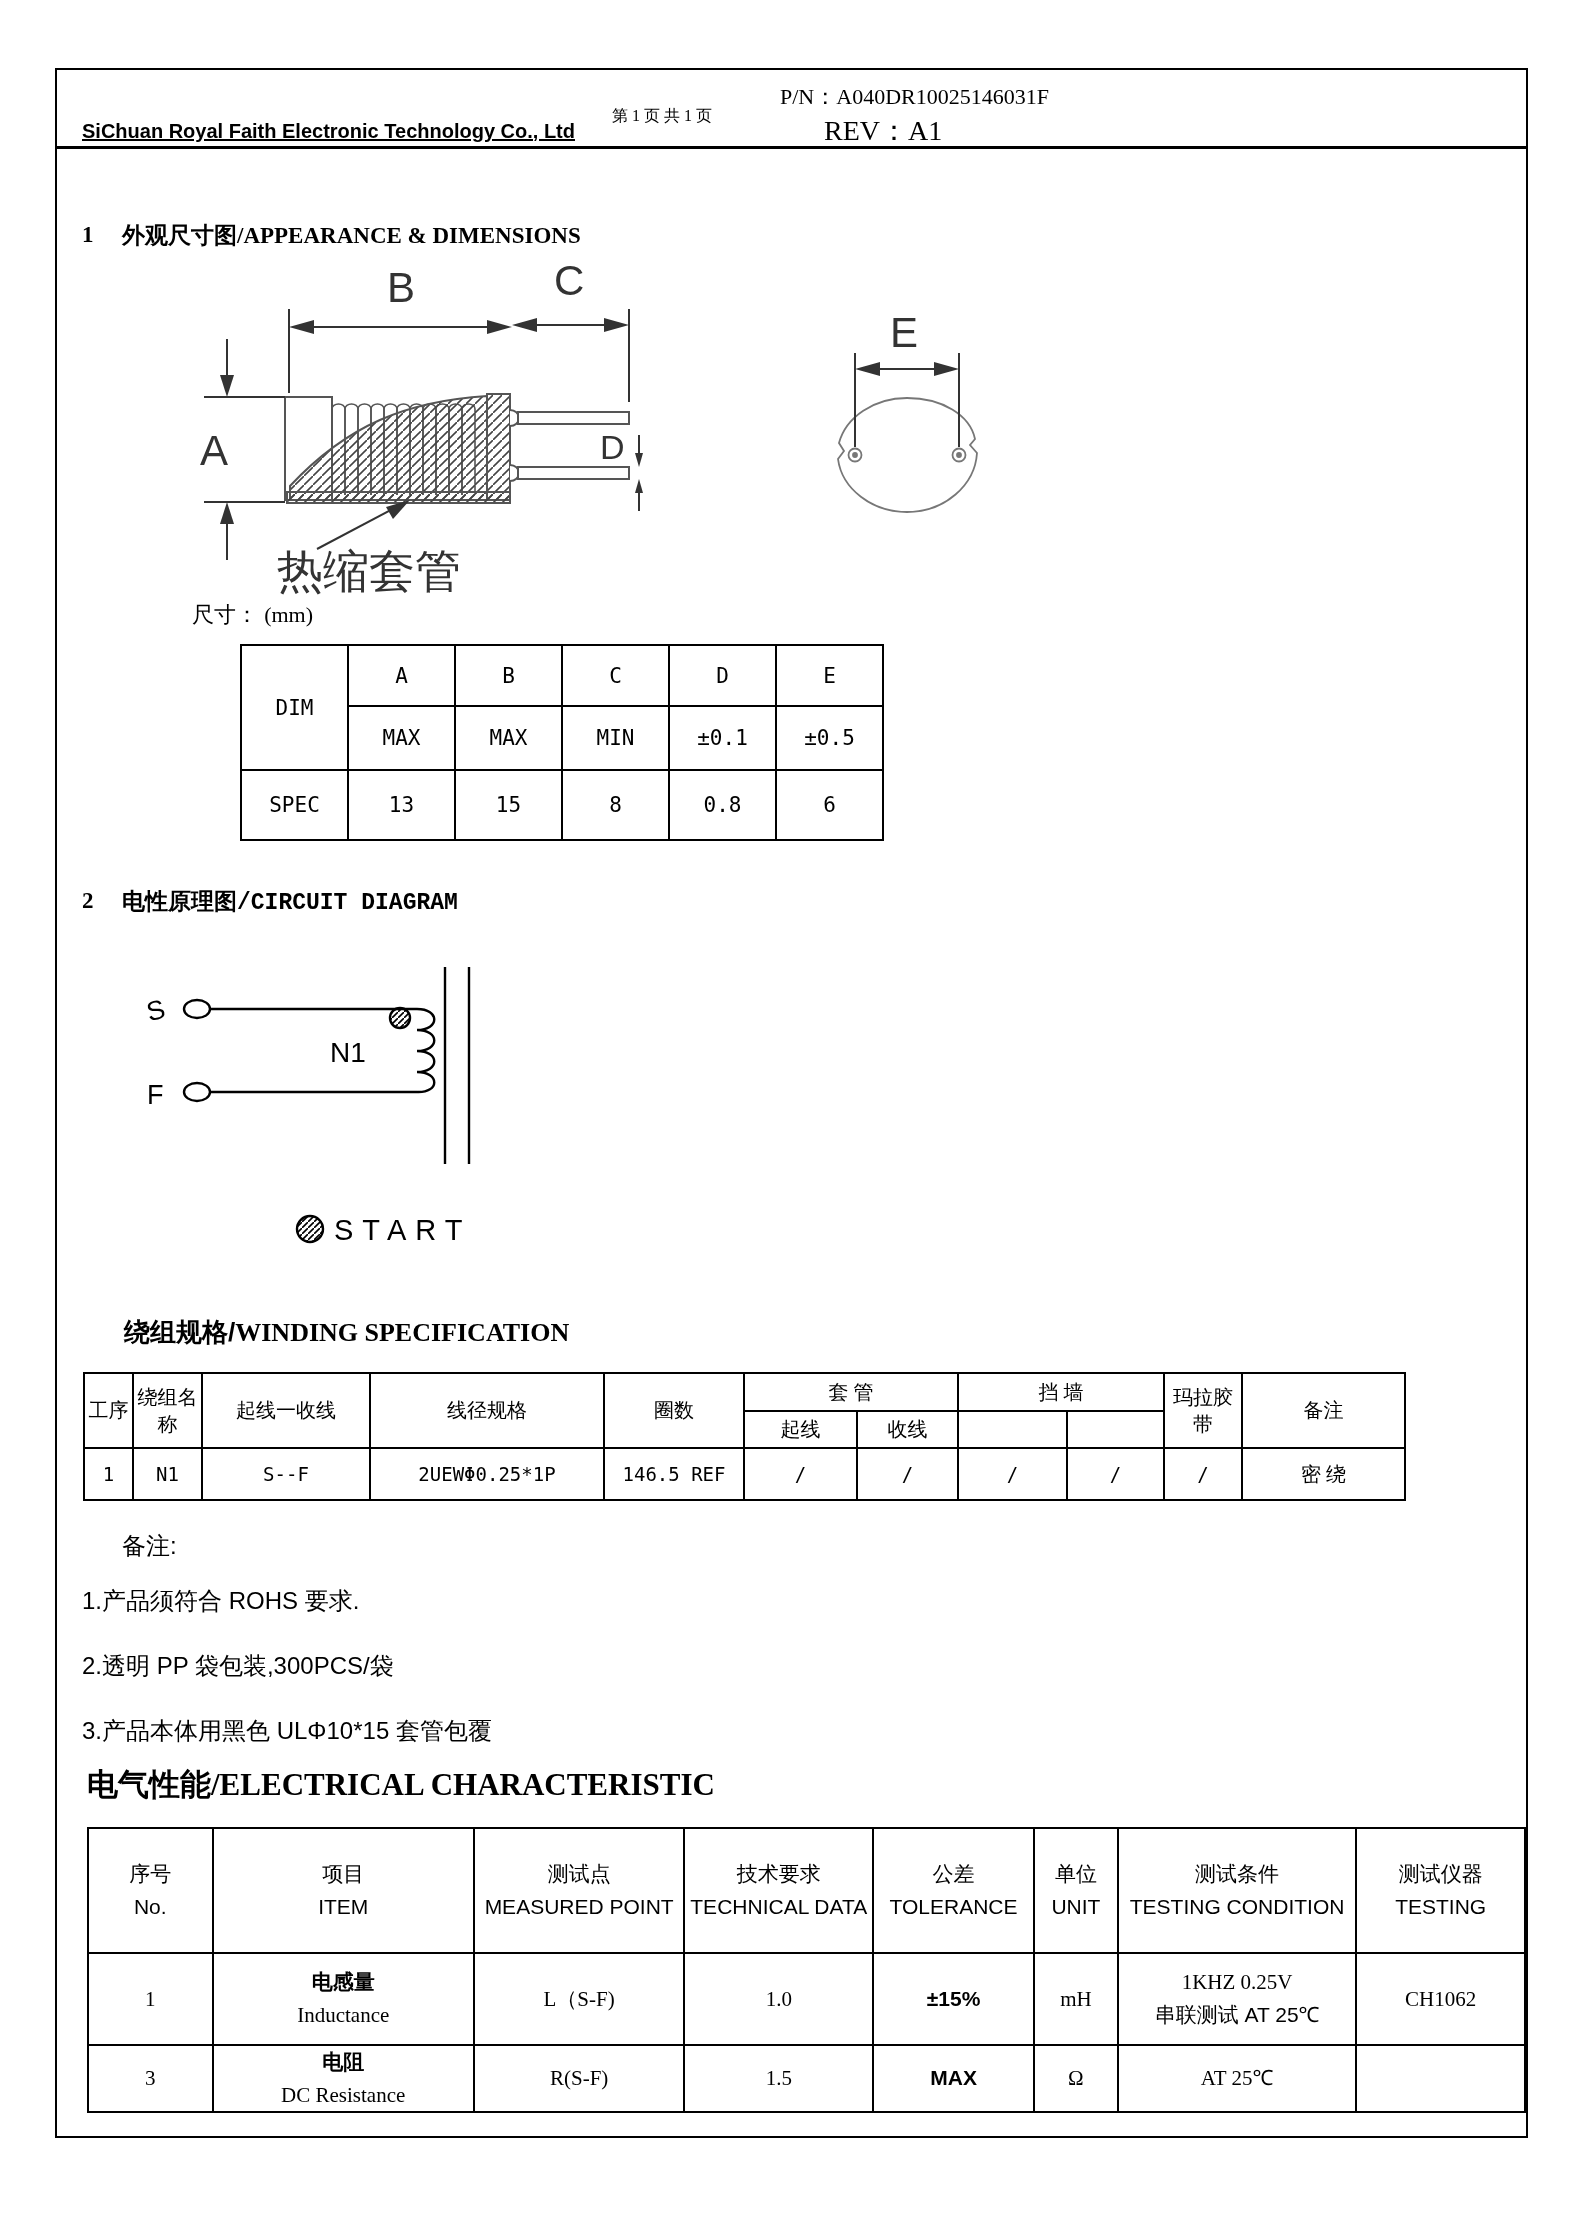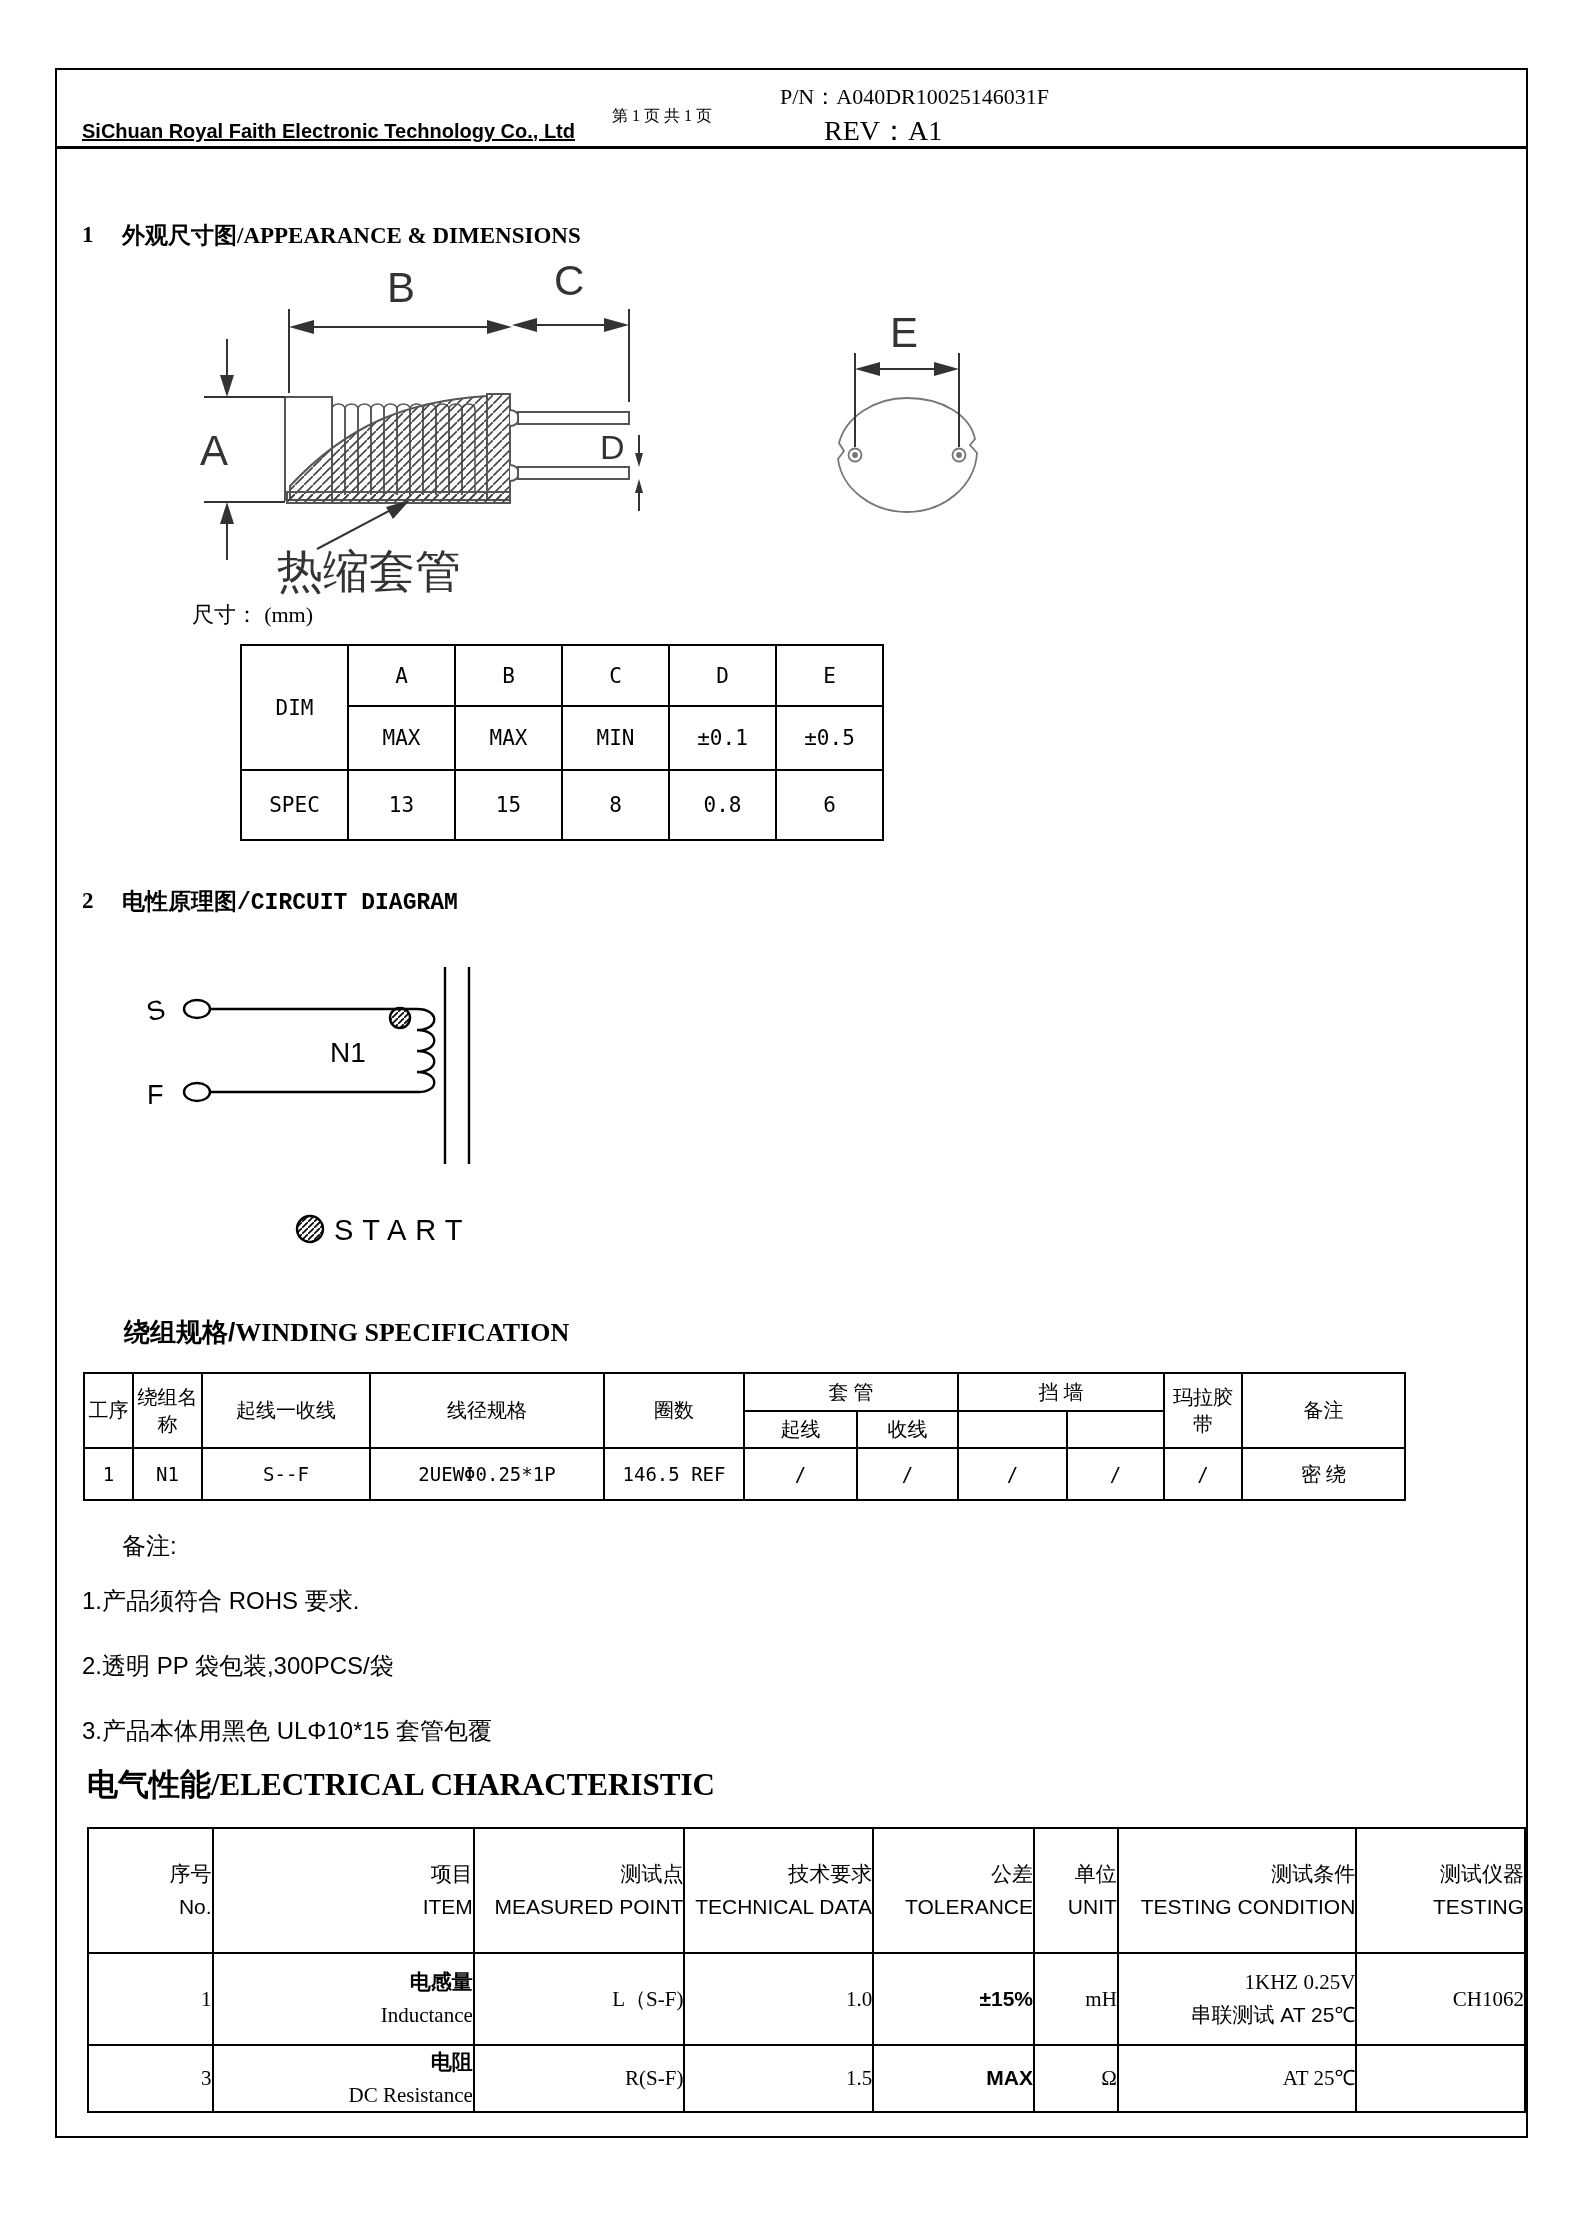--- a/index.html
+++ b/index.html
@@ -46,21 +46,21 @@
   .wind-table .dat td { height:52px; }
   .wind-table .val { font-family:"DejaVu Sans Mono", monospace; font-size:19px; }
 
   
   .notes-title { left:65px; top:1460px; font-size:24px; white-space:nowrap; }
   .note-line { left:25px; font-size:24px; white-space:nowrap; }
 
   
   .elec-title { left:30px; top:1694px; font-size:31px; font-weight:bold; font-family:"Liberation Serif", serif; white-space:nowrap; }
   .elec-table { left:30px; top:1757px; table-layout:fixed; }
-  .elec-table td { font-size:21px; line-height:1.55;text-align:right; }
+  .elec-table td { font-size:21px; line-height:1.55; }
   .elec-table .hdr td { height:125px; }
   .elec-table .r1 td { height:92px; }
   .elec-table .r2 td { height:62px; }
   .elec-table .cn-b { font-weight:bold; }
   .elec-table .en { font-family:"Liberation Serif", serif; }
   .elec-table .serif { font-family:"Liberation Serif", serif; }
   .bold { font-weight:bold; }
 
   svg text { font-family:"Liberation Sans", sans-serif; fill:#555; }
   svg .dimletter { font-size:42px; fill:#333; }

